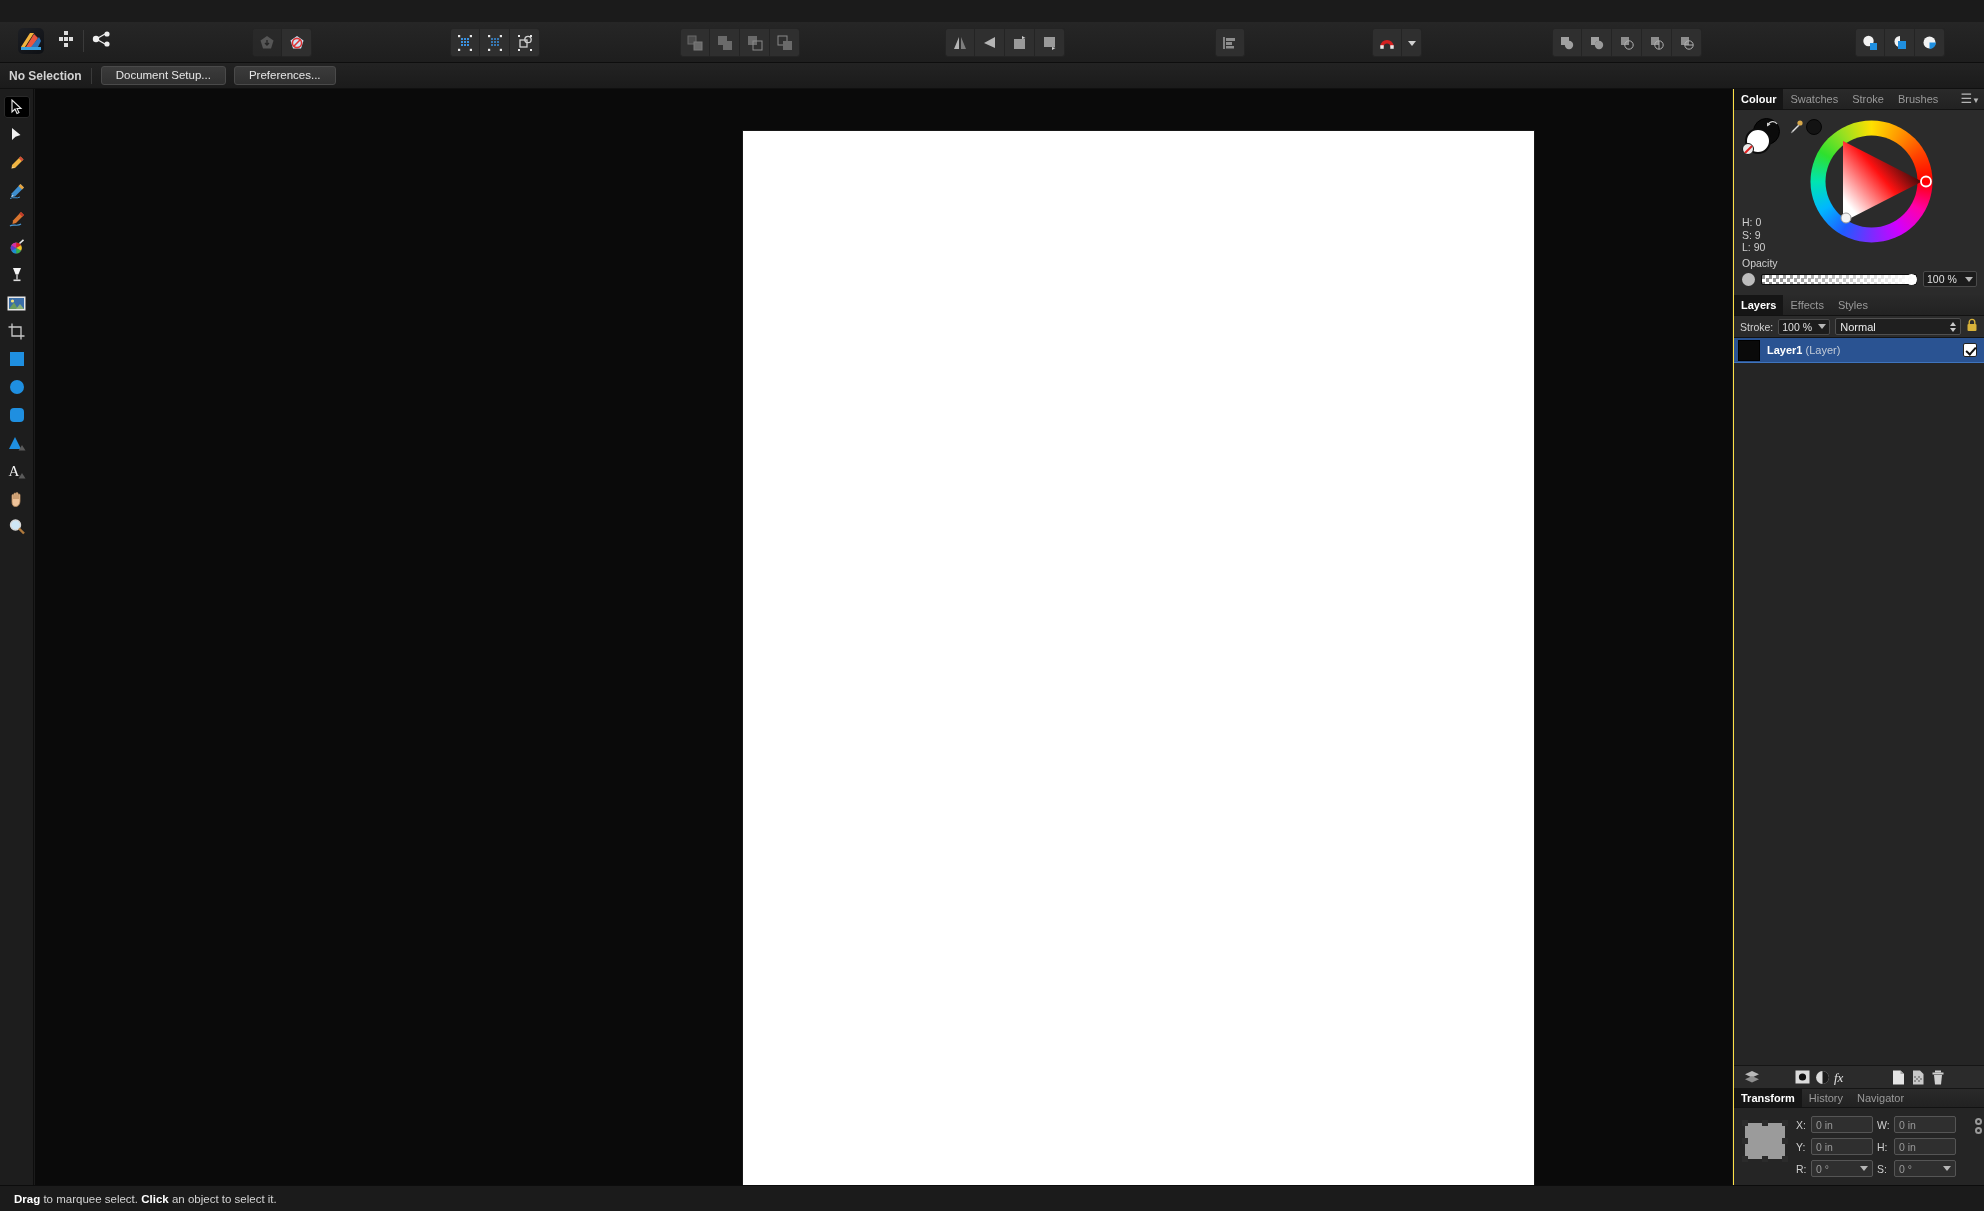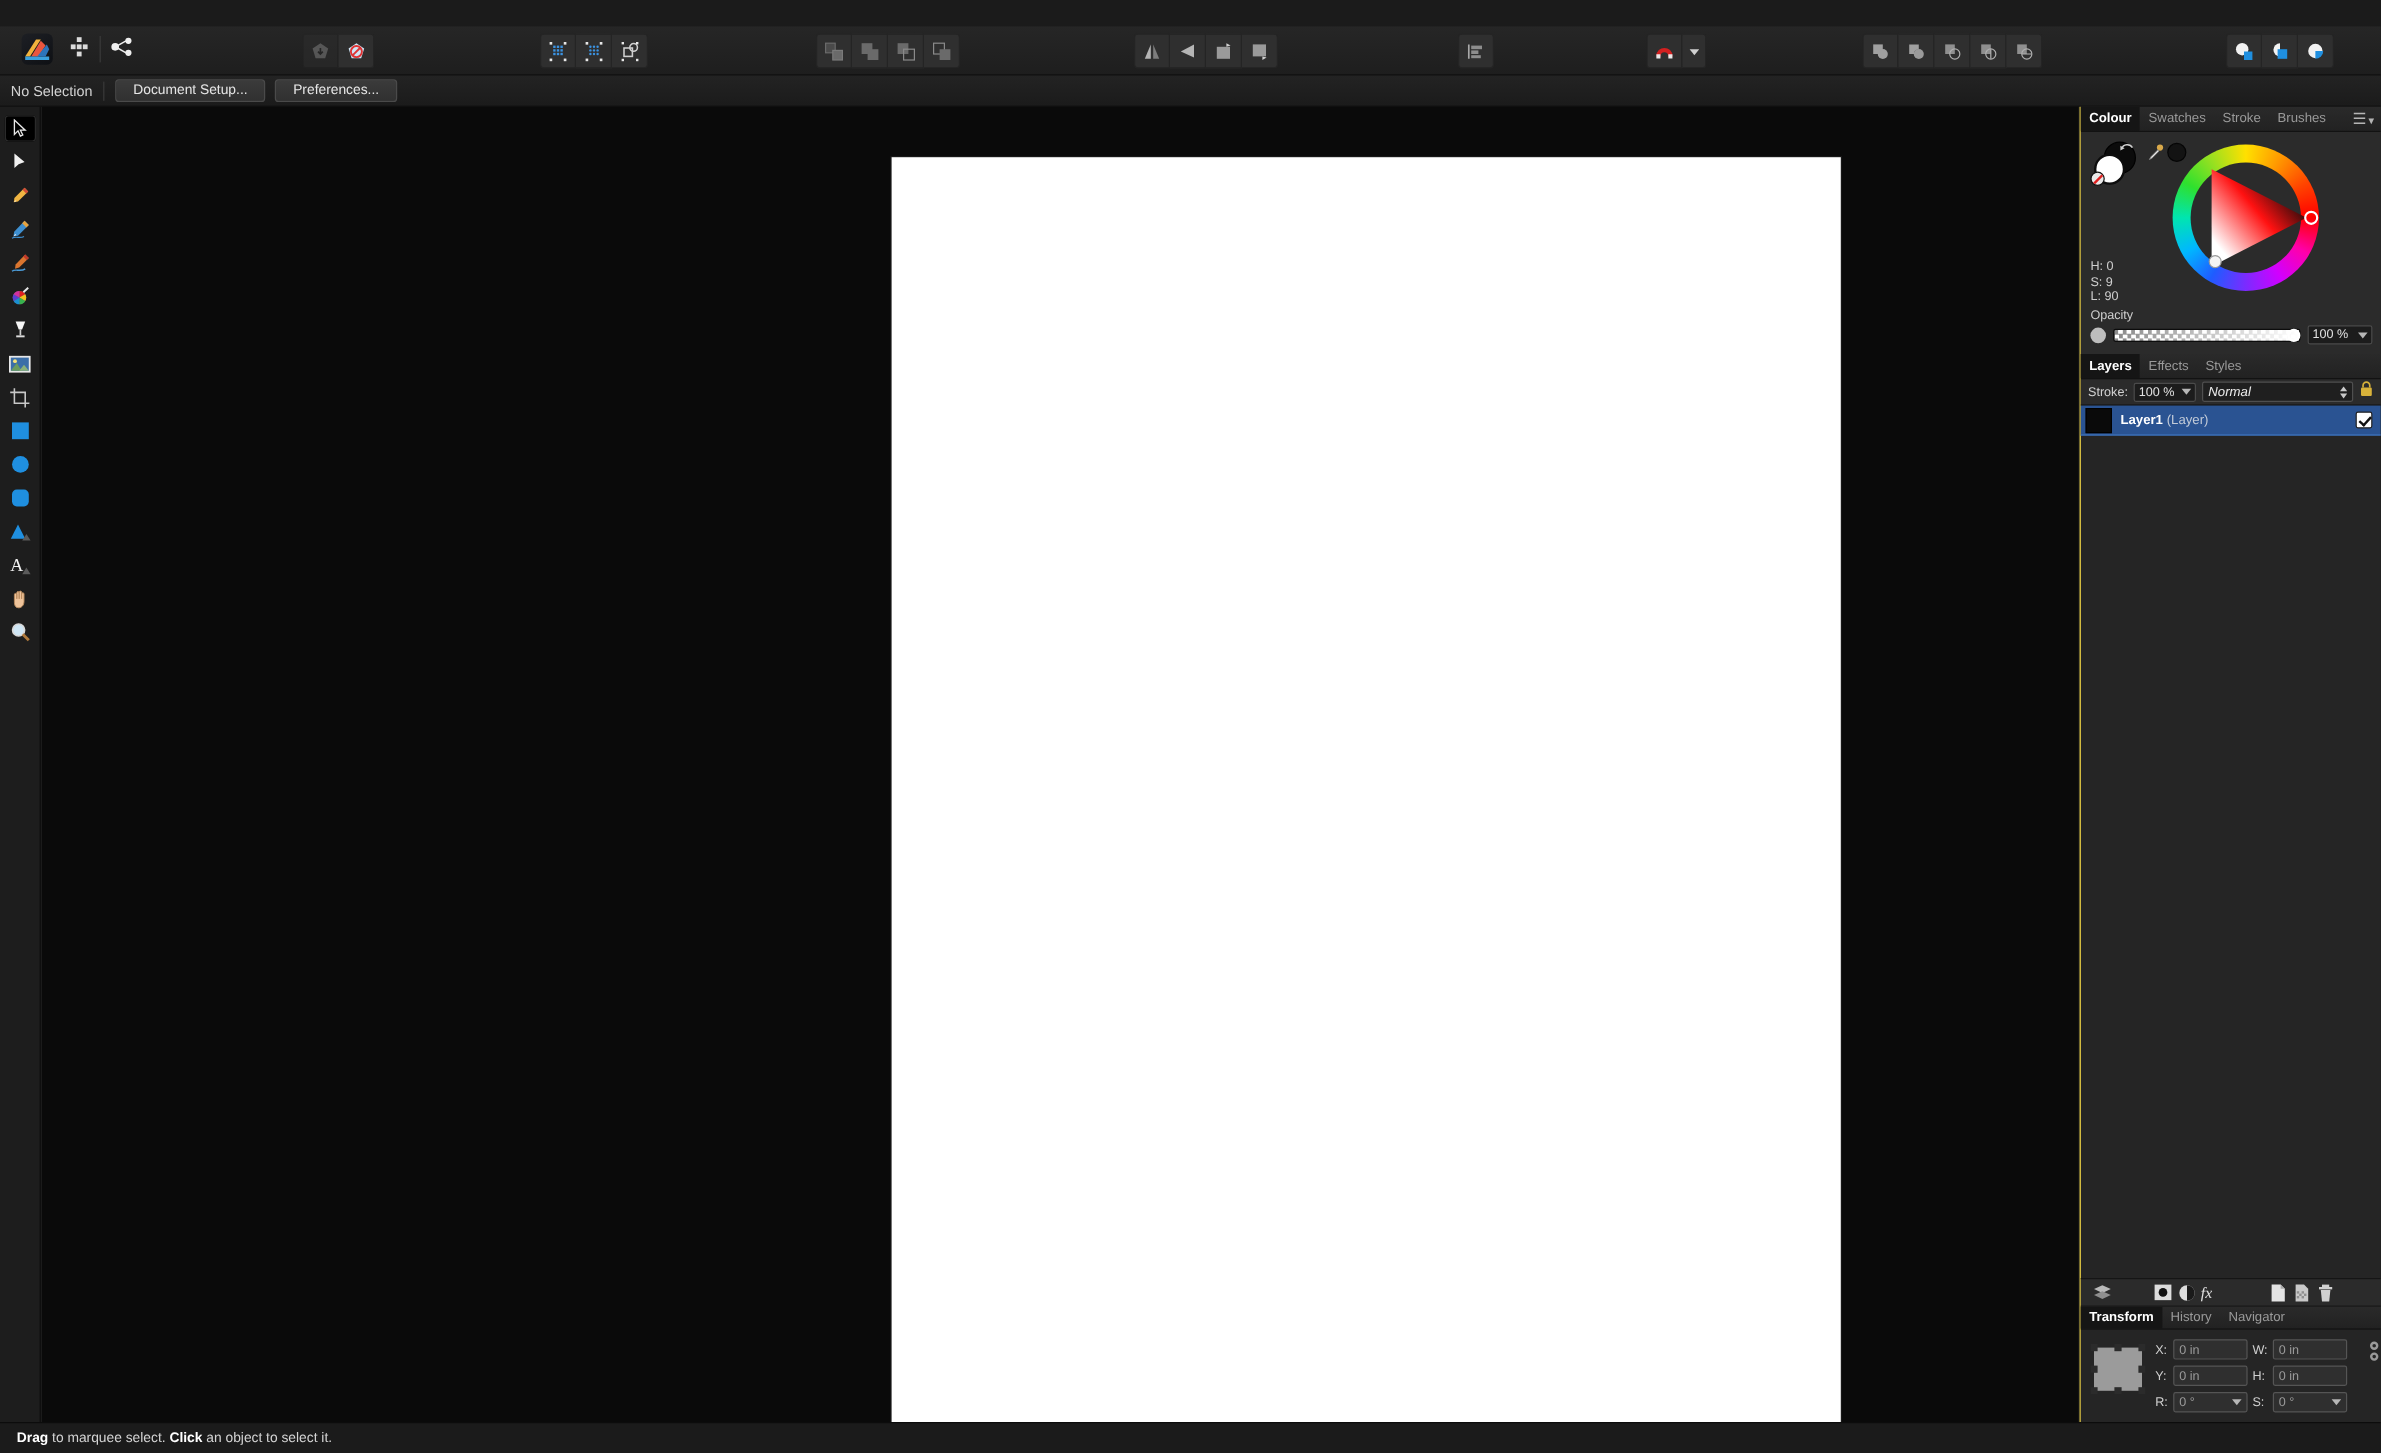--- a/index.html
+++ b/index.html
@@ -54,21 +54,21 @@
     position: relative; overflow: hidden;
   }
 
   
   .ctxbar {
     position: absolute; left: 0; top: 63px; width: 1984px; height: 26px;
     background: linear-gradient(#232323,#1b1b1b);
     border-bottom: 1px solid #101010;
     display: flex; align-items: center;
   }
-  .ctx-label { color: #d2d2d2; font-size: 12px; margin-left: 9px; }
+  .ctx-label { color: #d2d2d2; font-size: 12px; margin-left: 9px; font-weight: bold; }
   .ctx-sep { width:1px; height:16px; background:#3a3a3a; margin: 0 9px; }
   .ctx-btn {
     height: 19px; padding: 0 14px; border-radius: 3px;
     background: linear-gradient(#3b3b3b,#303030);
     border: 1px solid #4a4a4a;
     color: #e6e6e6; font-size: 11.5px; line-height: 17px;
     margin-right: 8px; cursor: default; white-space: nowrap;
   }
 
   
@@ -176,21 +176,21 @@
   }
   .lbl { color: #d2d2d2; font-size: 10.5px; }
   .mini-field {
     height: 16px; border-radius: 2px; background: #1c1c1c; border: 1px solid #4a4a4a;
     color: #e0e0e0; font-size: 10.5px; display:flex; align-items:center;
     justify-content: space-between; padding: 0 3px;
   }
   .blend-field {
     flex: 1; height: 17px; border-radius: 2px; background: #1f1f1f; border: 1px solid #4f4f4f;
     color: #ececec; font-size: 11px; display:flex; align-items:center;
-    justify-content: space-between; padding: 0 4px; font-style: italic;
+    justify-content: space-between; padding: 0 4px;
   }
   .stepper { display:flex; flex-direction: column; gap:2px; }
   .stepper i { width:0;height:0;border-left:3.5px solid transparent;border-right:3.5px solid transparent; display:block;}
   .stepper i.up { border-bottom: 4px solid #c9c9c9; }
   .stepper i.dn { border-top: 4px solid #c9c9c9; }
   .layer-list { background: #262626; }
   .layer-row {
     height: 25px; display: flex; align-items: center; gap: 7px;
     background: #2a5392; padding: 0 7px 0 4px;
     border-bottom: 1px solid #3f74bd;

